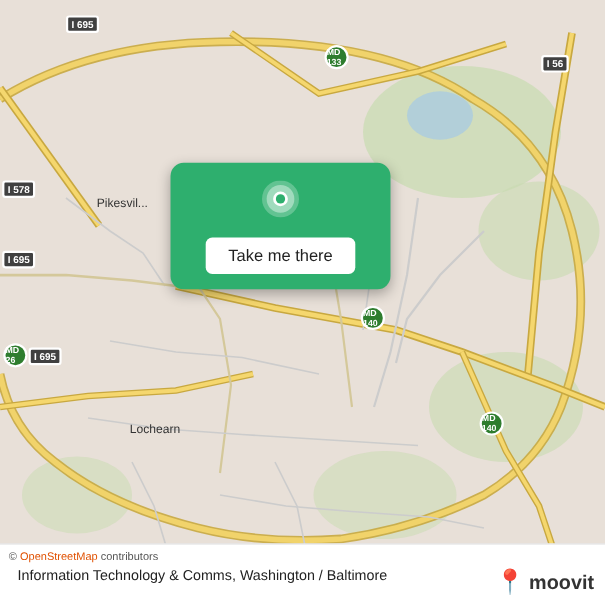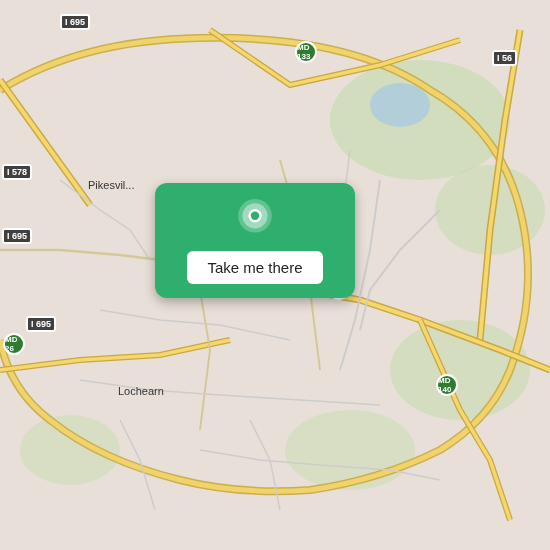--- a/index.html
+++ b/index.html
@@ -54,21 +54,20 @@
       left: 155px;
       width: 200px;
       background: #2eaf6e;
       border-radius: 12px;
       display: flex;
       flex-direction: column;
       align-items: center;
       padding: 16px 20px 14px;
       z-index: 100;
       box-shadow: 0 4px 12px rgba(0,0,0,0.3);
-      margin-top: 35px;
     }
 
     .location-pin {
       width: 42px;
       height: 42px;
       margin-bottom: 10px;
     }
 
     .take-me-btn {
       background: white;
@@ -210,31 +209,44 @@
   <div class="highway-badge badge-blue" style="top:228px; left:2px;">I 695</div>
 
   <div class="highway-badge badge-blue" style="top:316px; left:26px;">I 695</div>
 
   <div class="highway-badge badge-blue" style="top:164px; left:2px;">I 578</div>
 
   <div class="highway-badge badge-blue" style="top:50px; left:492px;">I 56</div>
 
   <div class="highway-badge badge-green" style="top:24px; left:295px;margin-top:17px;">MD 133</div>
 
-  <div class="highway-badge badge-green" style="top:333px; left:3px;">MD 26</div>
+  <div class="highway-badge badge-green" style="top:312px; left:3px;">MD 26</div>
 
   <div class="highway-badge badge-green" style="top:278px; left:328px;">MD 140</div>
 
   <div class="highway-badge badge-green" style="top:374px; left:436px;">MD 140</div>
 
   <div id="popup-card">
 
     <svg class="location-pin" viewBox="0 0 42 50" xmlns="http://www.w3.org/2000/svg">
       <circle cx="21" cy="20" r="20" fill="white" opacity="0.25"></circle>
       <circle cx="21" cy="20" r="15" fill="white" opacity="0.4"></circle>
       <circle cx="21" cy="20" r="8" fill="white"></circle>
       <circle cx="21" cy="20" r="5" fill="#2eaf6e"></circle>
     </svg>
     <button class="take-me-btn">Take me there</button>
   </div>
 
+  <div id="bottom-bar">
+
+    <div class="osm-credit">
+      © <span style="color:#e05000;">OpenStreetMap</span> contributors
+    </div>
+
+    <span class="destination-text">Information Technology &amp; Comms, Washington / Baltimore</span>
+
+    <div class="moovit-logo">
+      <span class="moovit-pin">📍</span>
+      <span class="moovit-text">moovit</span>
+    </div>
+  </div>
 
 </div>
 
 </body></html>

